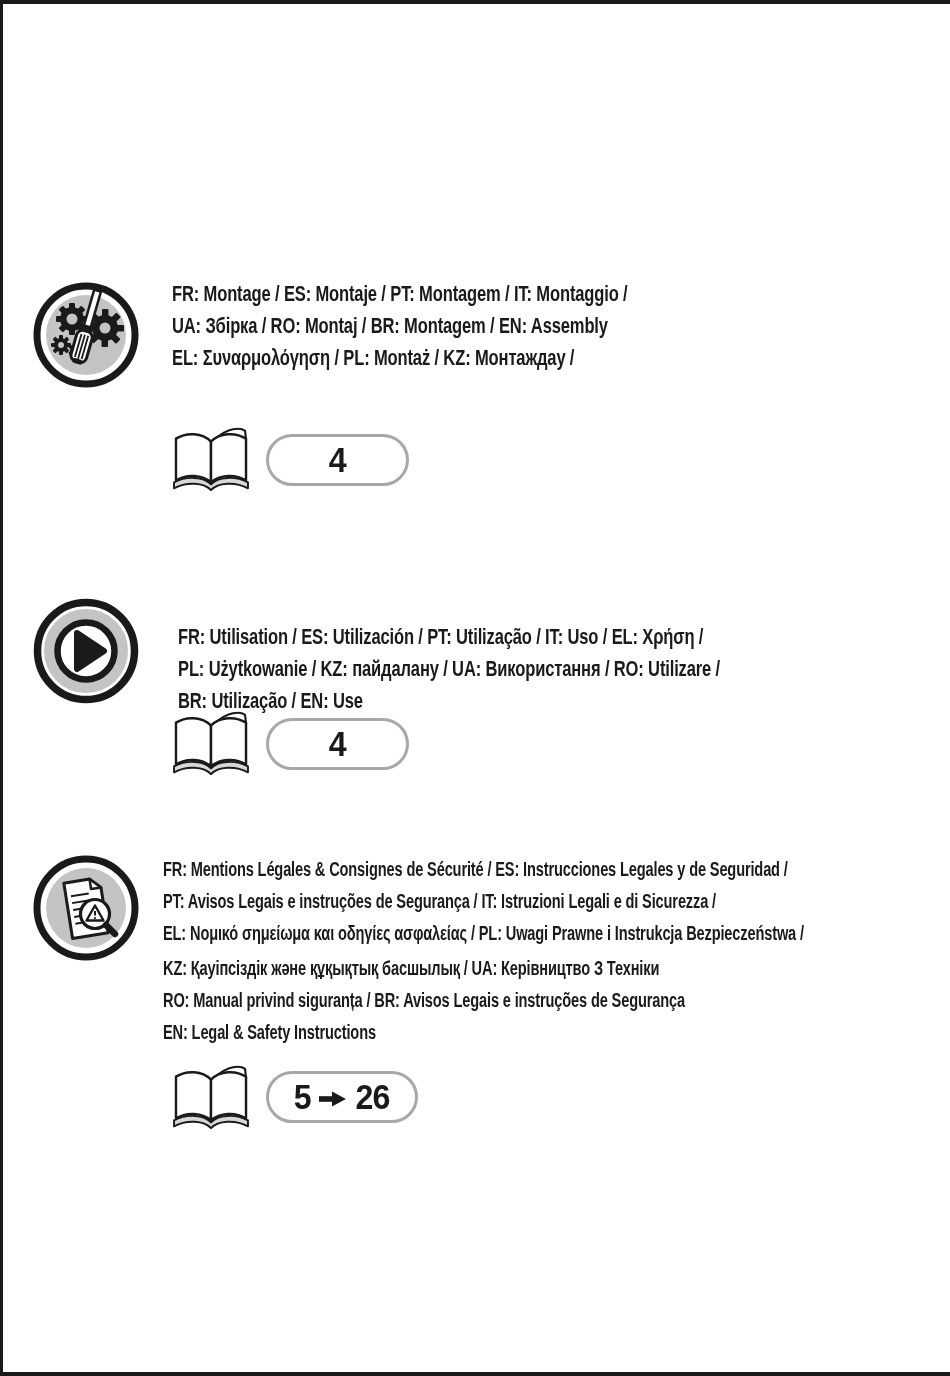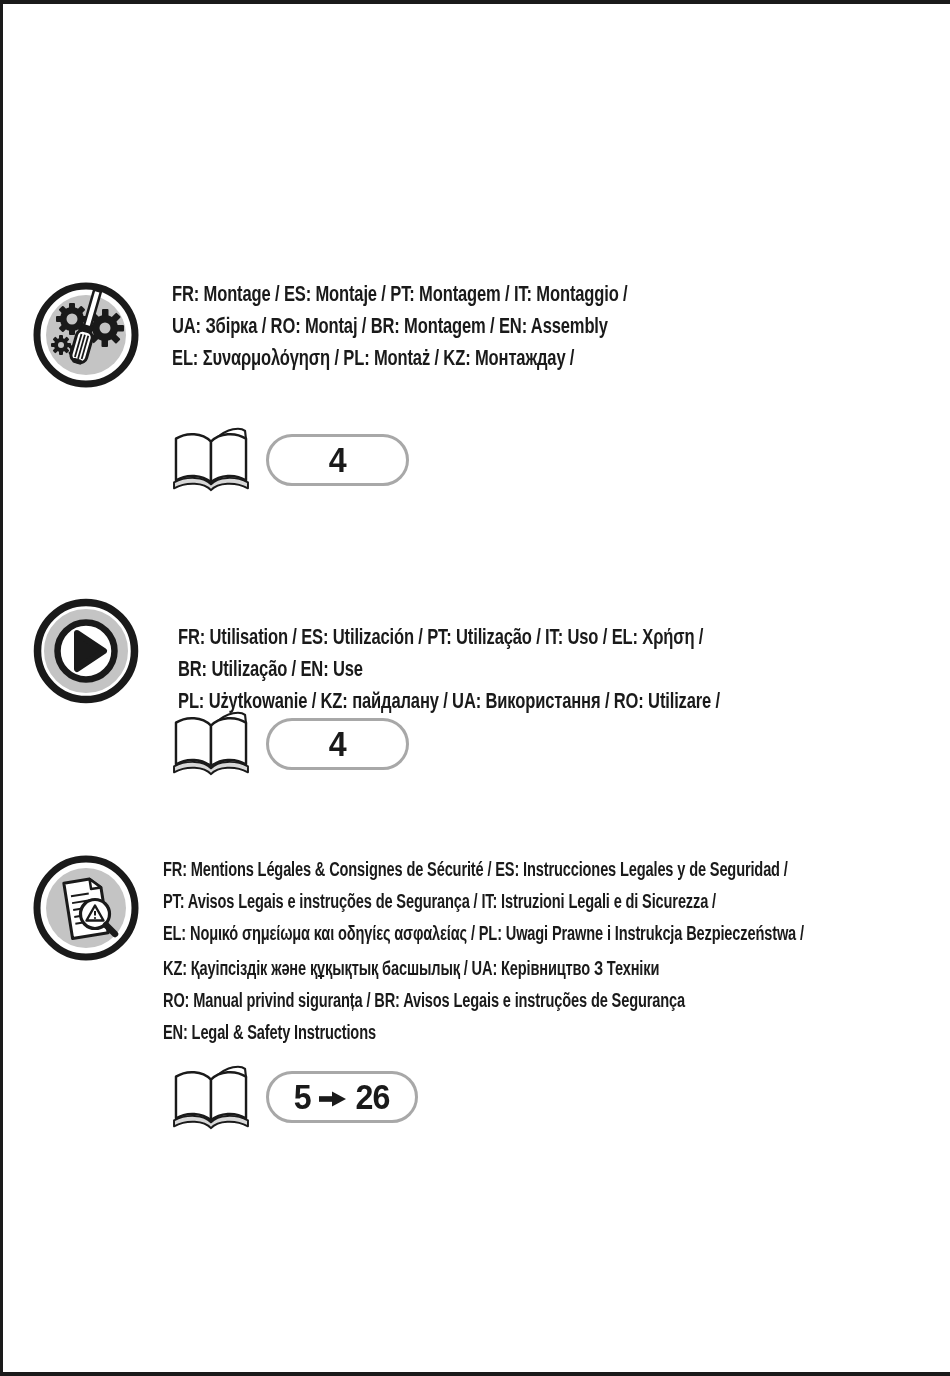--- a/index.html
+++ b/index.html
@@ -198,22 +198,22 @@
     <div class="icon-wrap" style="top:597px">
       <svg viewBox="0 0 108 108" xmlns="http://www.w3.org/2000/svg">
         <circle cx="54" cy="54" r="48.5" fill="#ffffff" stroke="#1a1a1a" stroke-width="7.5"></circle>
         <circle cx="54" cy="54" r="36.5" fill="none" stroke="#c4c4c4" stroke-width="11"></circle>
         <circle cx="54" cy="54" r="28.5" fill="#ffffff" stroke="#1a1a1a" stroke-width="6.5"></circle>
         <path d="M45,36 L72,54 L45,72 Z" fill="#1a1a1a" stroke="#1a1a1a" stroke-width="6" stroke-linejoin="round"></path>
       </svg>
     </div>
     <div class="text-block tb-b">
       <div class="ln"><span>FR: Utilisation / ES: Utilización / PT: Utilização / IT: Uso / EL: Χρήση /</span></div>
+      <div class="ln"><span>PL: Użytkowanie /  KZ: пайдалану / UA: Використання / RO: Utilizare /</span></div>
       <div class="ln"><span>BR: Utilização / EN: Use</span></div>
-      <div class="ln"><span>PL: Użytkowanie /  KZ: пайдалану / UA: Використання / RO: Utilizare /</span></div>
     </div>
     <div class="pagerow row-2">
       <span class="book">
         <svg viewBox="0 0 90 74" xmlns="http://www.w3.org/2000/svg">
           <path d="M50,13 C62,2 75,1 80,5 L81,14 C70,7 56,8 50,15 Z" fill="#ffffff" stroke="#1a1a1a" stroke-width="2.2" stroke-linejoin="round"></path>
           <path d="M7,58 C20,51 38,52 45,60 C52,52 70,51 83,58 L83,64 C70,57 52,58 45,66 C38,58 20,57 7,64 Z" fill="#d8d8d8" stroke="#1a1a1a" stroke-width="2" stroke-linejoin="round"></path>
           <path d="M45,16 C36,7 20,6 9,13 L9,56 C20,49 36,50 45,58 Z" fill="#ffffff" stroke="#1a1a1a" stroke-width="2.5" stroke-linejoin="round"></path>
           <path d="M45,16 C54,7 70,6 81,13 L81,56 C70,49 54,50 45,58 Z" fill="#ffffff" stroke="#1a1a1a" stroke-width="2.5" stroke-linejoin="round"></path>
           <line x1="45" y1="16" x2="45" y2="58" stroke="#1a1a1a" stroke-width="2"></line>
         </svg>

